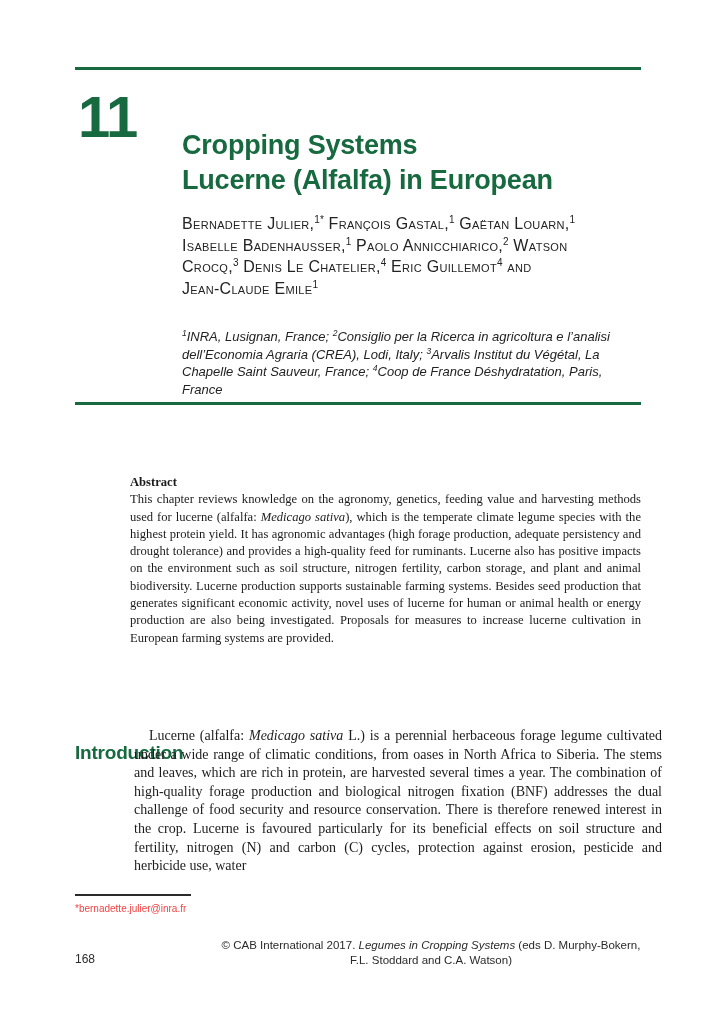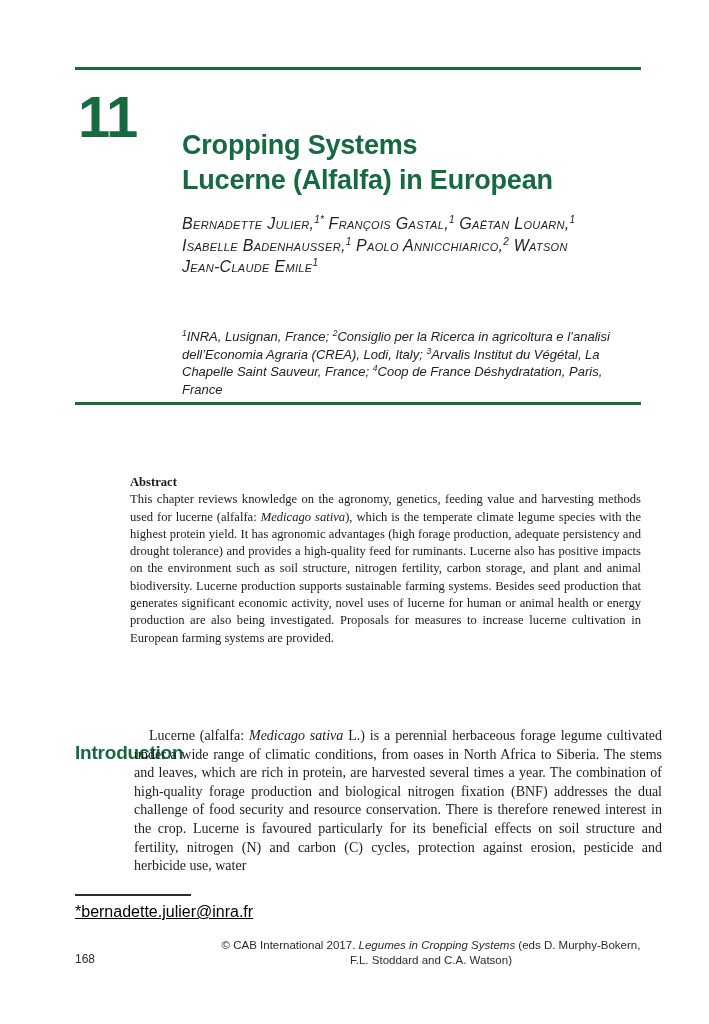--- a/index.html
+++ b/index.html
@@ -43,21 +43,21 @@
   .authors {
     position: absolute;
     left: 182px; top: 213px;
     width: 470px;
     font-size: 16px;
     line-height: 21.5px;
     font-variant: small-caps;
     letter-spacing: 0.02em;
     color: #222;
   }
-  .authors .line { white-space: nowrap; font-style: italic; }
+  .authors .line { white-space: nowrap; }
   .authors sup {
     font-variant: normal;
     font-size: 10px;
     vertical-align: super;
     line-height: 0;
     letter-spacing: 0;
   }
   .affiliations {
     position: absolute;
     left: 182px; top: 328px;
@@ -110,23 +110,22 @@
   }
   .footnote-rule {
     position: absolute;
     left: 75px; top: 894px;
     width: 116px; height: 2px;
     background: #2a2a2a;
   }
   .footnote {
     position: absolute;
     left: 75px; top: 903px;
-    font-size: 16px;
-    color: #000000;
-    text-decoration: underline;
+    font-size: 10px;
+    color: #ef4444;
   }
   .copyright {
     position: absolute;
     right: 68px; top: 938px;
     width: 420px;
     text-align: center;
     font-size: 11.5px;
     line-height: 14.5px;
     color: #2a2a2a;
   }
@@ -148,20 +147,21 @@
   <div class="chapter-number">11</div>
 
   <div class="chapter-title">
     <div>Cropping Systems</div>
     <div>Lucerne (Alfalfa) in European</div>
   </div>
 
   <div class="authors">
     <div class="line"><span>Bernadette Julier,</span><sup>1*</sup><span> François Gastal,</span><sup>1</sup><span> Gaëtan Louarn,</span><sup>1</sup></div>
     <div class="line"><span>Isabelle Badenhausser,</span><sup>1</sup><span> Paolo Annicchiarico,</span><sup>2</sup><span> Watson</span></div>
+    <div class="line"><span>Crocq,</span><sup>3</sup><span> Denis Le Chatelier,</span><sup>4</sup><span> Eric Guillemot</span><sup>4</sup><span> and</span></div>
     <div class="line"><span>Jean-Claude Emile</span><sup>1</sup></div>
   </div>
 
   <div class="affiliations"><sup>1</sup><span>INRA, Lusignan, France; </span><sup>2</sup><span>Consiglio per la Ricerca in agricoltura e l’analisi dell’Economia Agraria (CREA), Lodi, Italy; </span><sup>3</sup><span>Arvalis Institut du Végétal, La Chapelle Saint Sauveur, France; </span><sup>4</sup><span>Coop de France Déshydratation, Paris, France</span></div>
 
   <div class="rule-green rule-mid"></div>
 
   <div class="abstract">
     <div class="abstract-heading">Abstract</div>
     <div class="abstract-body"><span>This chapter reviews knowledge on the agronomy, genetics, feeding value and harvesting methods used for lucerne (alfalfa: </span><i>Medicago sativa</i><span>), which is the temperate climate legume species with the highest protein yield. It has agronomic advantages (high forage production, adequate persistency and drought tolerance) and provides a high-quality feed for ruminants. Lucerne also has positive impacts on the environment such as soil structure, nitrogen fertility, carbon storage, and plant and animal biodiversity. Lucerne production supports sustainable farming systems. Besides seed production that generates significant economic activity, novel uses of lucerne for human or animal health or energy production are also being investigated. Proposals for measures to increase lucerne cultivation in European farming systems are provided.</span></div>

